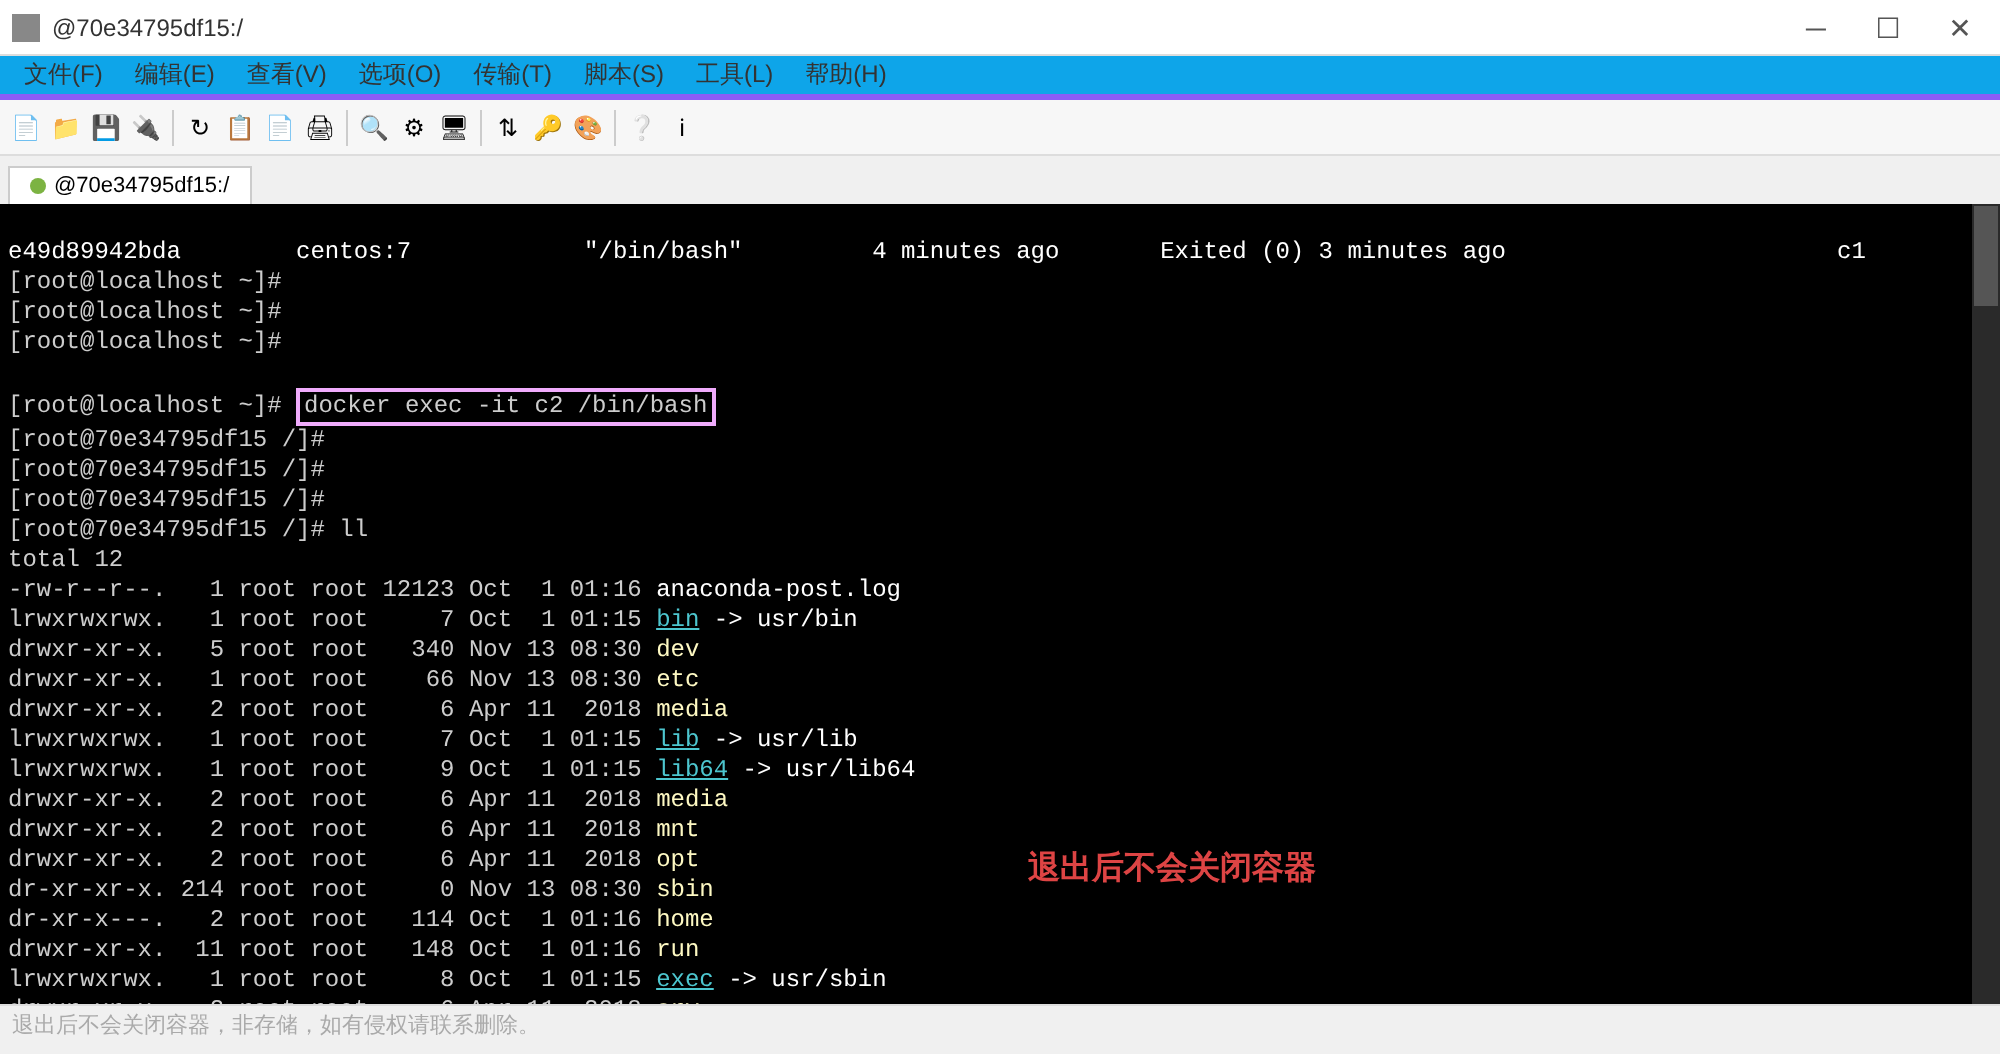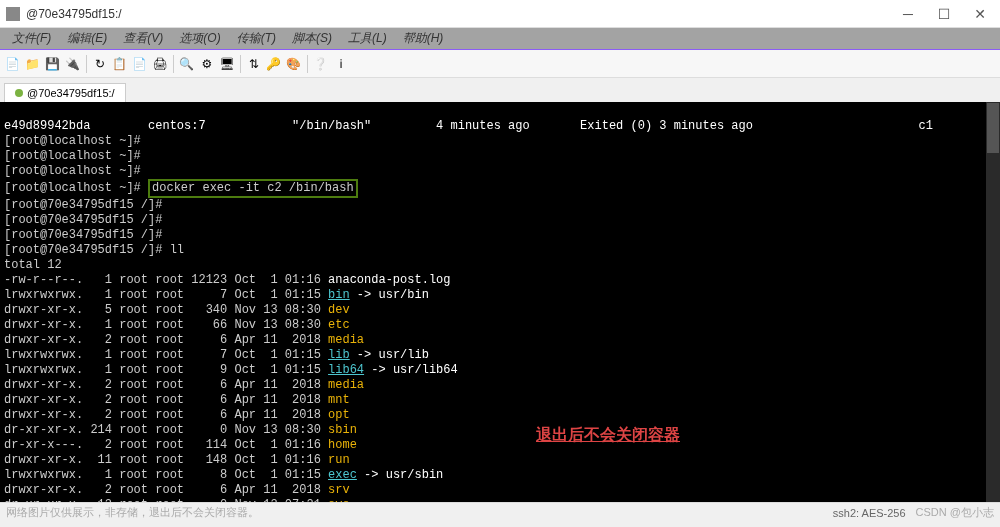--- a/index.html
+++ b/index.html
@@ -4,36 +4,36 @@
   <style>
     * { margin: 0; padding: 0; box-sizing: border-box; }
     body { font-family: "Microsoft YaHei", Arial, sans-serif; font-size: 12px; background: #f0f0f0; width: 1000px; height: 527px; overflow: hidden; }
     
     .titlebar { background: #fff; height: 28px; display: flex; align-items: center; padding: 0 6px; border-bottom: 1px solid #ddd; }
     .titlebar-icon { width: 14px; height: 14px; background: #888; margin-right: 6px; }
     .titlebar-text { flex: 1; font-size: 12px; color: #333; }
     .win-controls { display: flex; gap: 8px; }
     .win-btn { width: 28px; height: 20px; display: flex; align-items: center; justify-content: center; font-size: 14px; color: #555; cursor: pointer; }
     
-    .menubar { background: #a3a3a3; height: 22px; display: flex; align-items: center; padding: 0 4px; border-bottom: 1px solid #8b5cf6; font-style: italic; }
+    .menubar { background: #0ea5e9; height: 22px; display: flex; align-items: center; padding: 0 4px; border-bottom: 3px solid #8b5cf6; }
     .menu-item { padding: 2px 8px; font-size: 12px; color: #333; cursor: pointer; }
     
     .toolbar { background: #f7f7f7; height: 28px; display: flex; align-items: center; padding: 0 4px; gap: 2px; border-bottom: 1px solid #ddd; }
     .tool-btn { width: 18px; height: 18px; display: flex; align-items: center; justify-content: center; cursor: pointer; }
     .tool-sep { width: 1px; height: 18px; background: #ccc; margin: 0 2px; }
     
     .tabbar { background: #f0f0f0; height: 24px; display: flex; align-items: flex-end; padding: 0 4px; }
     .tab { background: #fff; border: 1px solid #ccc; border-bottom: none; padding: 3px 10px; font-size: 11px; display: flex; align-items: center; gap: 4px; cursor: pointer; }
     .tab-dot { width: 8px; height: 8px; background: #7cb342; border-radius: 50%; }
     
     .terminal { background: #000; color: #ccc; font-family: "Consolas", "Courier New", monospace; font-size: 12px; line-height: 15px; padding: 2px 4px; height: 400px; overflow: hidden; position: relative; white-space: pre; }
     .t-white { color: #fff; }
-    .t-blue { color: #eab308; }
+    .t-blue { color: #fef9c3; }
     .t-cyan { color: #4dc6cf; text-decoration: underline; }
-    .t-red-box { border: 2px solid #4d7c0f; display: inline-block; padding: 0 2px; }
+    .t-red-box { border: 2px solid #f0abfc; display: inline-block; padding: 0 2px; margin-top: 15px; }
     .t-red-text { color: #d44; font-family: "Microsoft YaHei", sans-serif; font-size: 16px; font-weight: bold; position: absolute; }
     
     .scrollbar { position: absolute; right: 0; top: 0; width: 14px; height: 100%; background: #2a2a2a; }
     .scroll-thumb { width: 12px; height: 50px; background: #555; margin: 1px; position: absolute; top: 0; }
     
     .statusbar { background: #f0f0f0; height: 20px; display: flex; align-items: center; padding: 0 6px; font-size: 11px; color: #666; border-top: 1px solid #ddd; justify-content: space-between; }
     .status-right { display: flex; gap: 10px; align-items: center; }
     .watermark { color: #aaa; font-size: 11px; }
   </style>
 </head>
@@ -120,23 +120,19 @@
 drwxrwxrwt.   7 root root   132 Oct  1 01:16 
 drwxr-xr-x.  13 root root   155 Oct  1 01:15 
 drwxr-xr-x.  18 root root   238 Oct  1 01:15 
 [root@70e34795df15 /]#
 exit
 [root@localhost ~]# docker ps -a
 
 
 
 [root@localhost ~]# </div>
-<div class="t-red-text" style="left:536px; top:325px;text-decoration:underline;">退出后不会关闭容器</div>
+<div class="t-red-text" style="left:514px; top:325px;">退出后不会关闭容器</div>
 <div class="scrollbar"><div class="scroll-thumb"></div></div>
 </div>
 
 <div class="statusbar">
-  <span class="watermark">网络图片仅供展示，非存储，退出后不会关闭容器。</span>
-  <div class="status-right">
-    <span>ssh2: AES-256</span>
-    <span class="watermark">CSDN @包小志</span>
-  </div>
+  <span class="watermark">退出后不会关闭容器，非存储，如有侵权请联系删除。</span>
 </div>
 
 </body></html>

